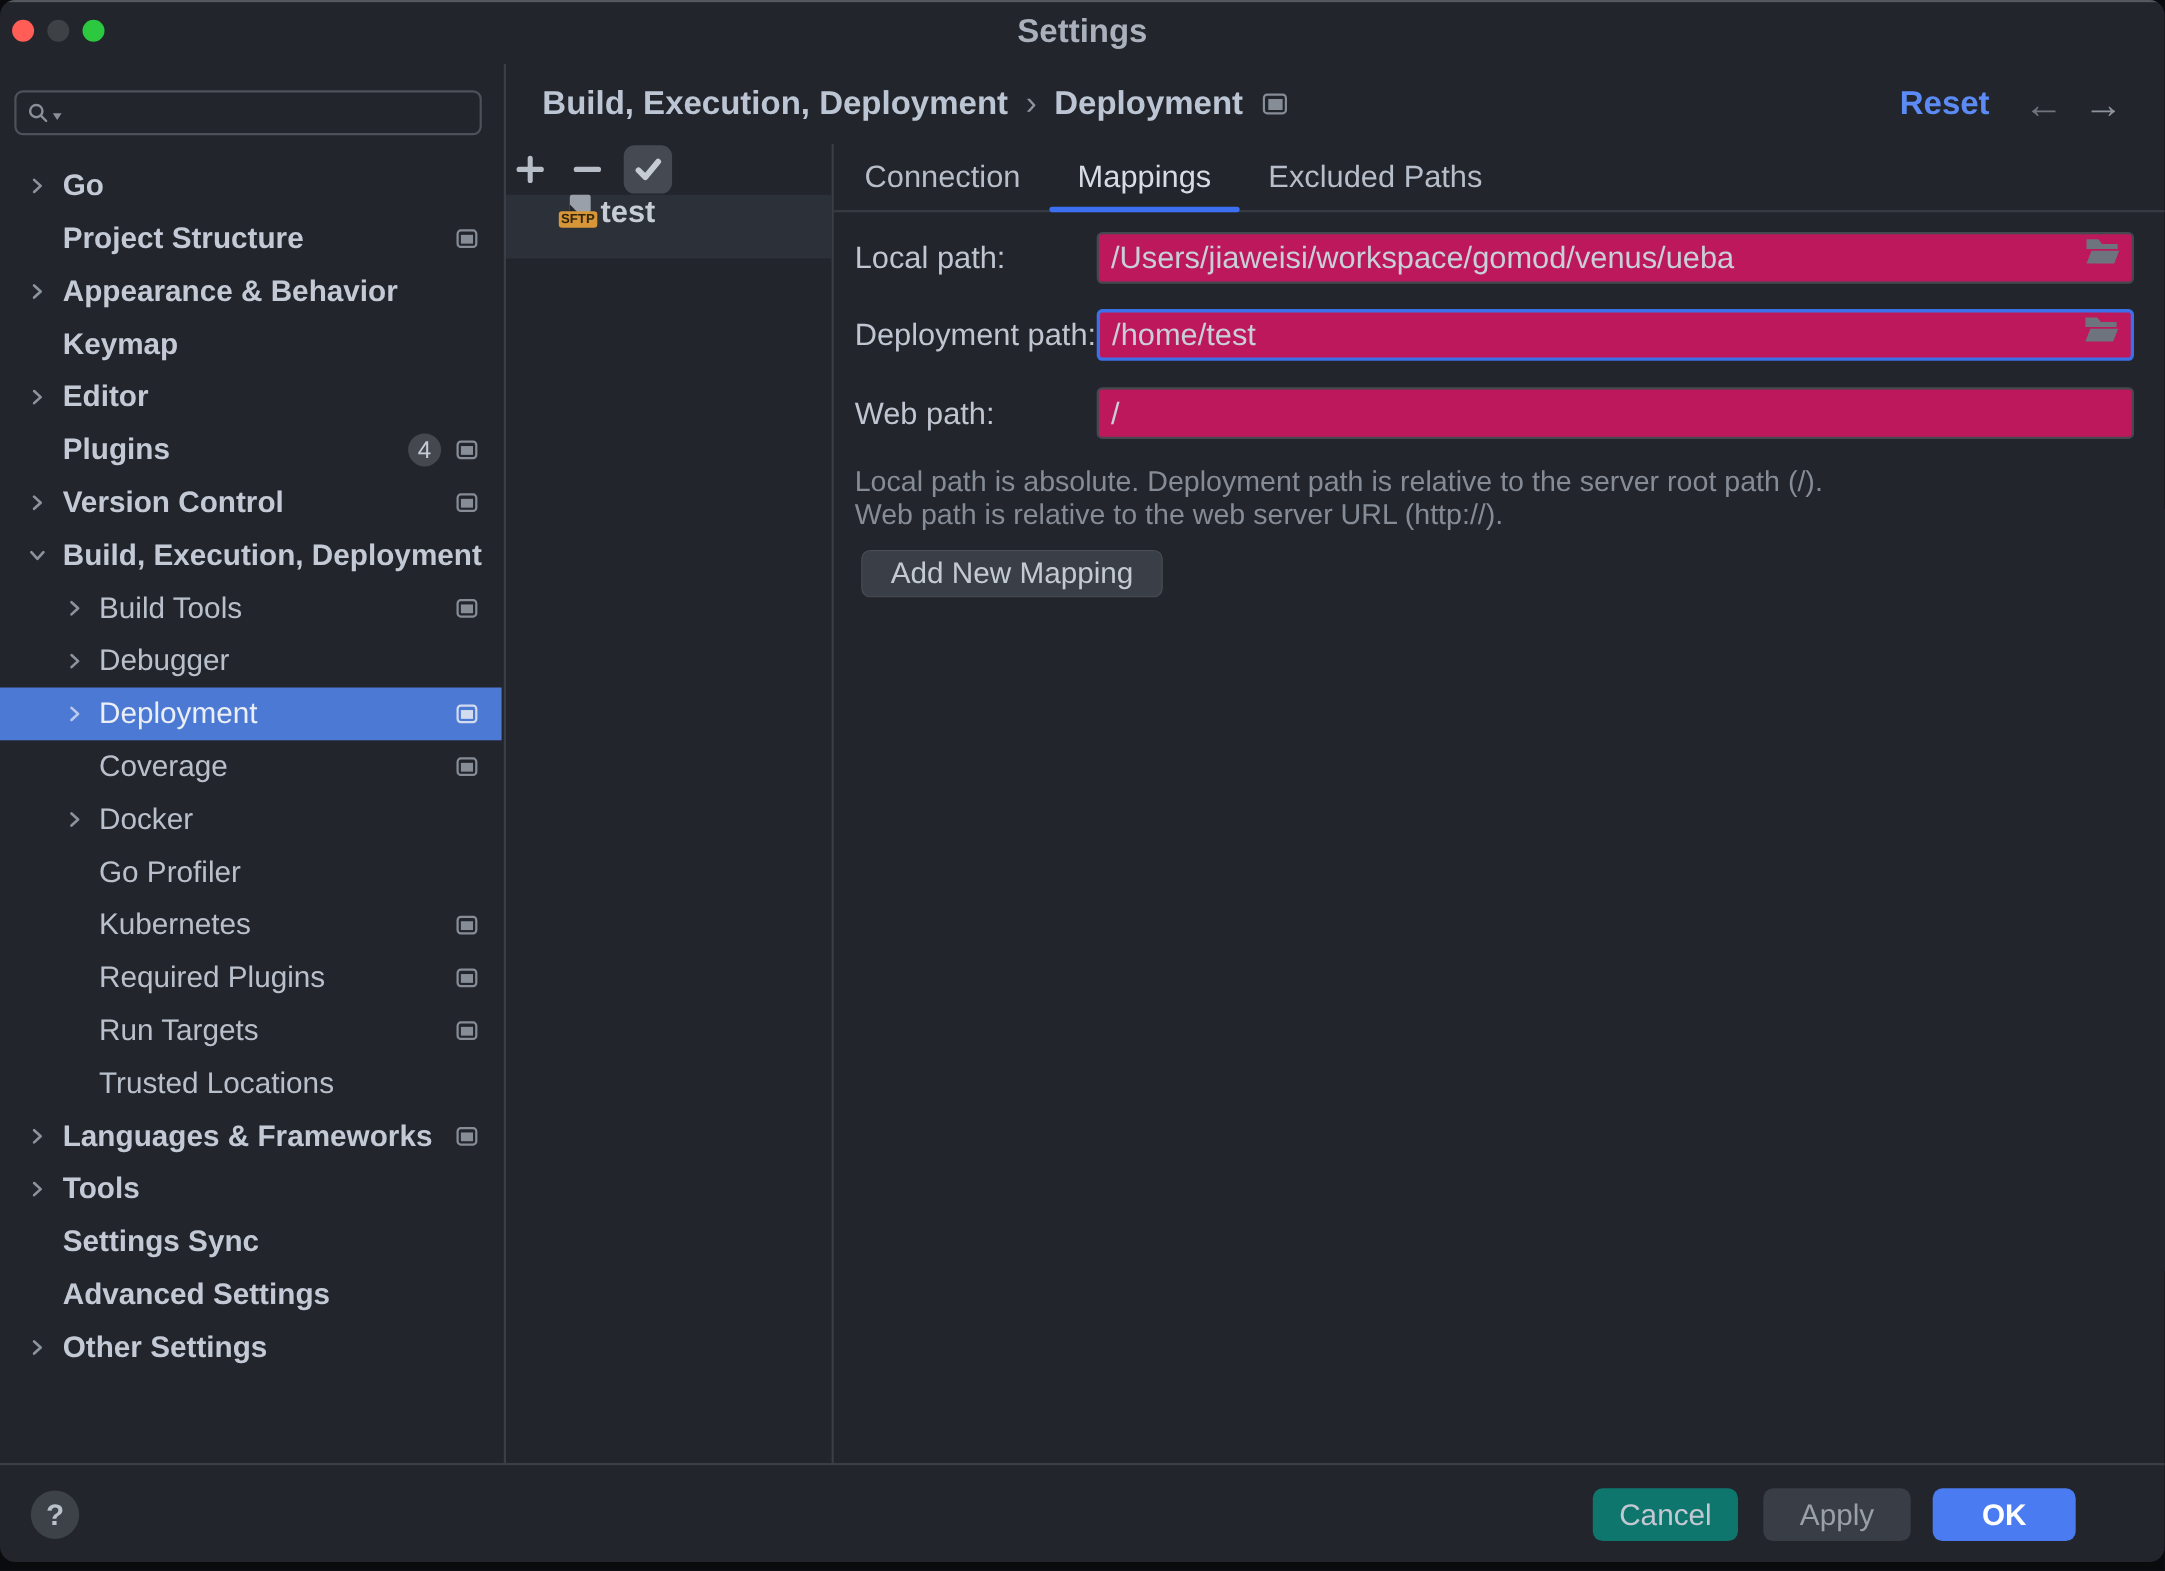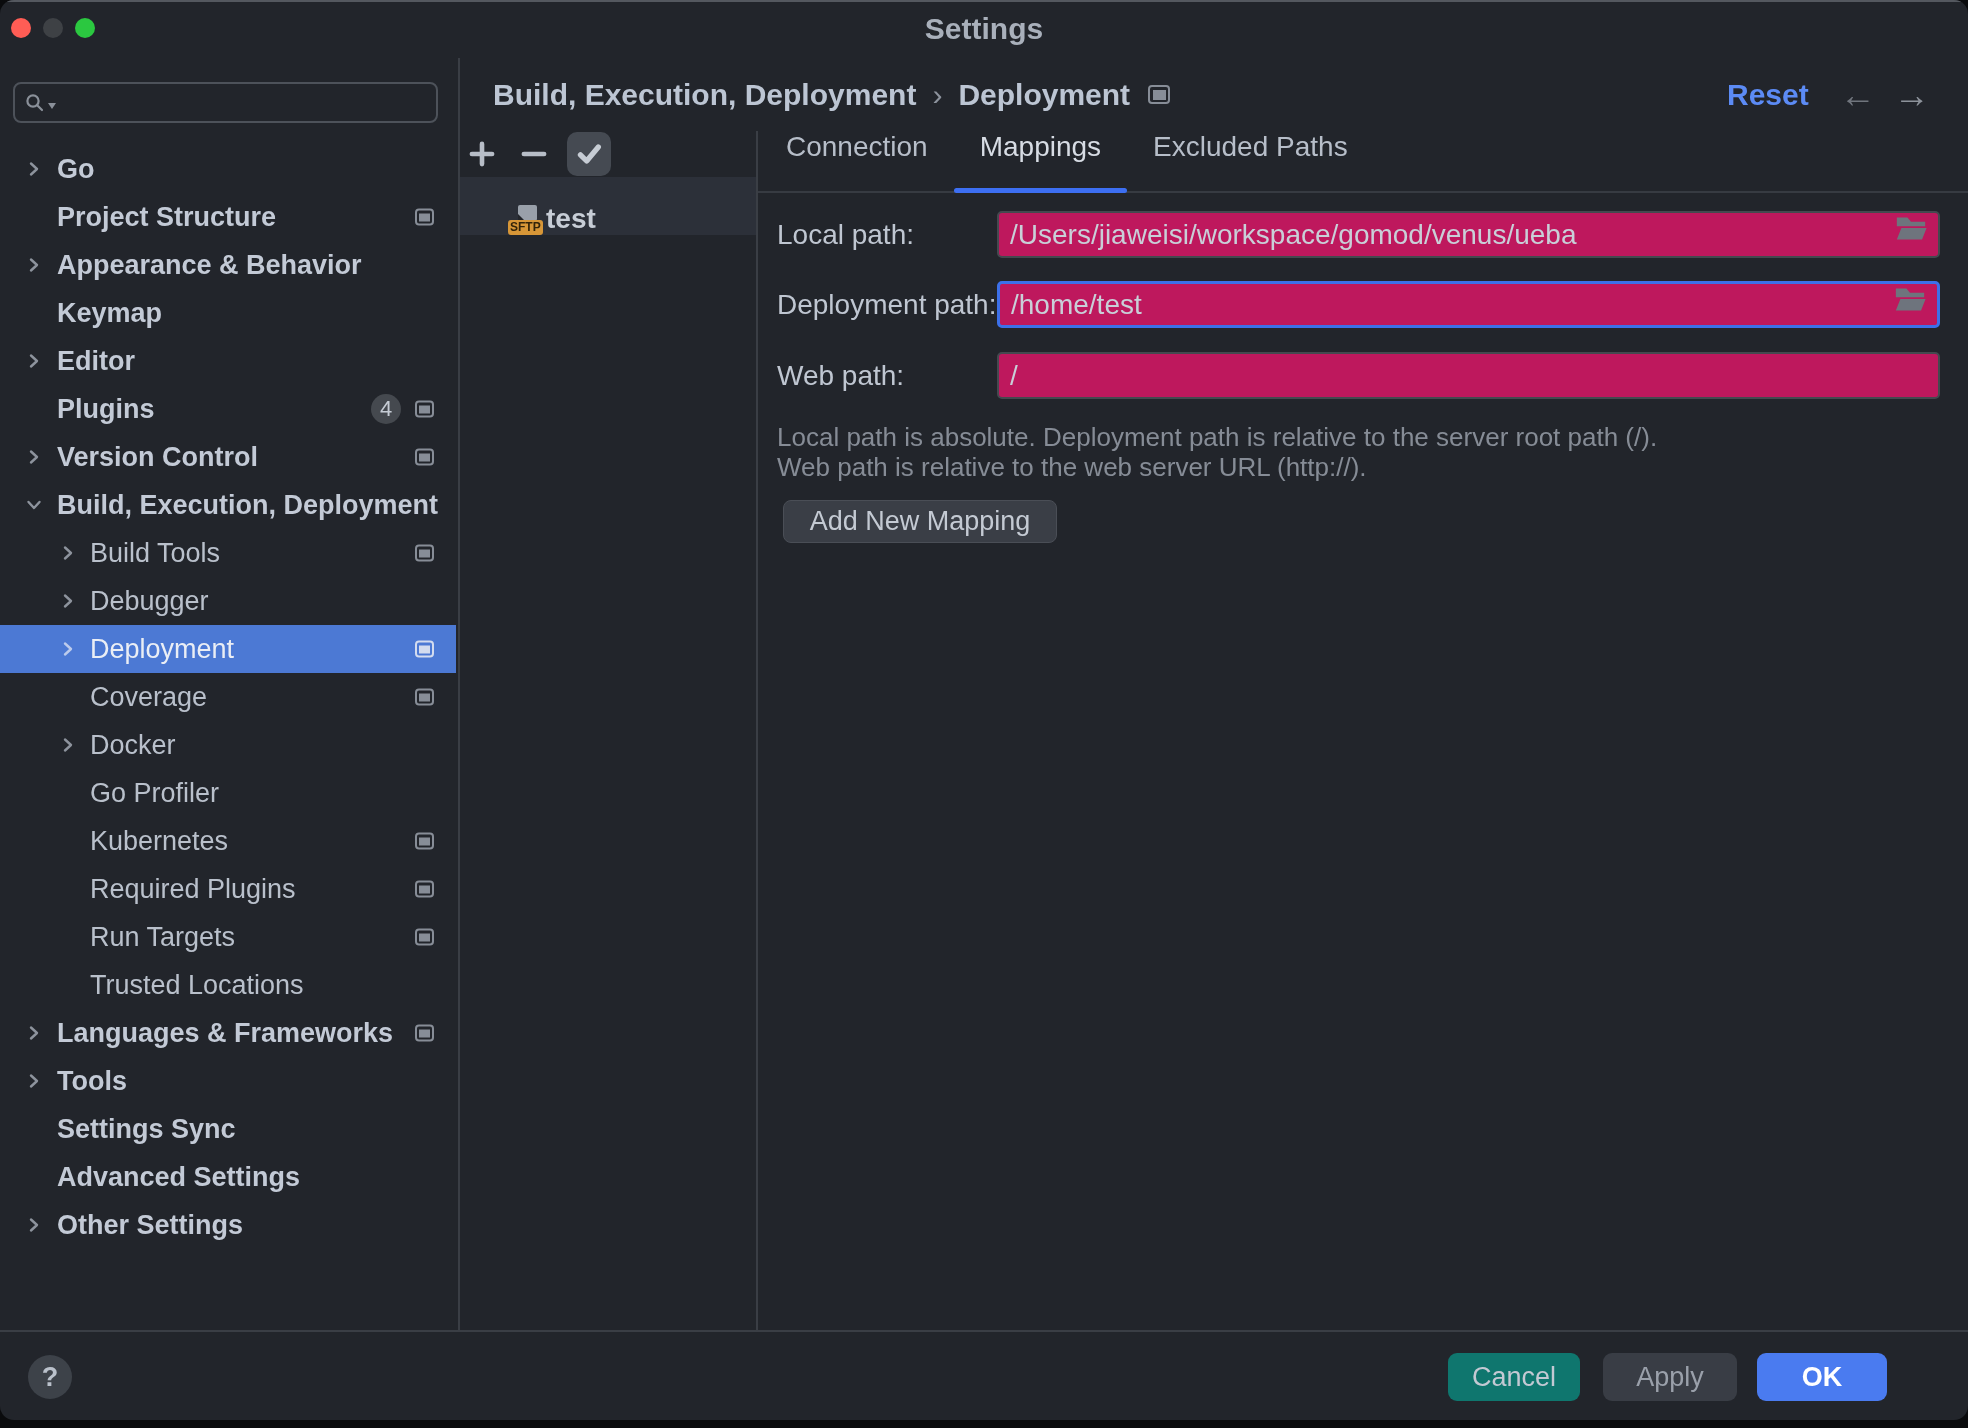--- a/index.html
+++ b/index.html
@@ -49,31 +49,31 @@
   .nav.back{left:1380px;color:#70757d}
   .nav.fwd{left:1434px;color:#8d939b}
 
   
   .servers{position:absolute;left:460px;top:131px;width:298px;bottom:90px;border-right:2px solid #3a3e45;box-sizing:border-box}
   .srv-toolbar{position:absolute;top:0;left:0;right:0;height:46px;display:flex;align-items:center}
   .tb-btn{width:44px;height:44px;display:flex;align-items:center;justify-content:center;color:#b7bdc7;cursor:pointer}
   .tb-btn.plus{margin-left:0}
   .tb-btn.minus{margin-left:8px}
   .tb-btn.check{margin-left:11px;background:#454a52;border-radius:10px;color:#c6ccd4}
-  .srv-row{position:absolute;top:46px;left:0;right:0;height:58px;background:#2c3039;display:flex;align-items:flex-end;padding-left:48px;box-sizing:border-box;cursor:pointer}
+  .srv-row{position:absolute;top:46px;left:0;right:0;height:58px;background:#2c3039;display:flex;align-items:flex-start;padding-left:48px;box-sizing:border-box;cursor:pointer}
   .sftp-icon{position:relative;width:31px;height:30px;flex:none}
   .sftp-doc{position:absolute;right:2px;top:0;width:19px;height:16px;background:#99a0aa;border-radius:2px}
   .sftp-doc::before{content:"";position:absolute;left:0;bottom:0;width:0;height:0;border-left:7px solid #22252b;border-top:7px solid transparent}
   .sftp-badge{position:absolute;left:0;bottom:0;background:var(--sftp);color:#33240a;font-weight:700;font-size:12px;line-height:13px;padding:1px 2px;border-radius:3px;white-space:nowrap}
   .srv-name{font-size:28px;font-weight:700;color:#c7cdd6;margin-left:7px}
 
   
   .main{position:absolute;left:758px;right:0;top:131px;bottom:90px}
   .tabs{position:absolute;top:0;left:0;right:0;height:62px;border-bottom:2px solid #373b42;display:flex;box-sizing:border-box;padding-left:2px}
-  .tab{position:relative;height:60px;padding:0 26px;display:flex;align-items:flex-start;font-size:28px;color:#b7bec9;cursor:pointer}
+  .tab{position:relative;height:60px;padding:0 26px;display:flex;align-items:center;font-size:28px;color:#b7bec9;cursor:pointer}
   .tab.active{color:#d7dce4}
   .tab.active::after{content:"";position:absolute;left:0;right:0;bottom:-2px;height:5px;border-radius:3px;background:var(--underline)}
 
   .field-row{position:absolute;left:0;right:0;height:47px}
   .f-label{position:absolute;left:19px;top:50%;transform:translateY(-50%);font-size:28px;color:#bfc6d1;white-space:nowrap}
   .f-input{position:absolute;left:239px;width:943px;height:47px;background:#be185d;border:2px solid #45494f;border-radius:5px;box-sizing:border-box;display:flex;align-items:flex-start}
   .f-input.focused{border:3px solid var(--focus)}
   .f-input input{flex:1;background:transparent;border:none;outline:none;color:#c9cfd8;font-size:28px;font-family:inherit;padding:0 0 0 11px;height:100%;min-width:0}
   .folder-btn{width:34px;height:28px;margin-right:10px;flex:none;cursor:pointer;display:flex;align-items:center}
 

